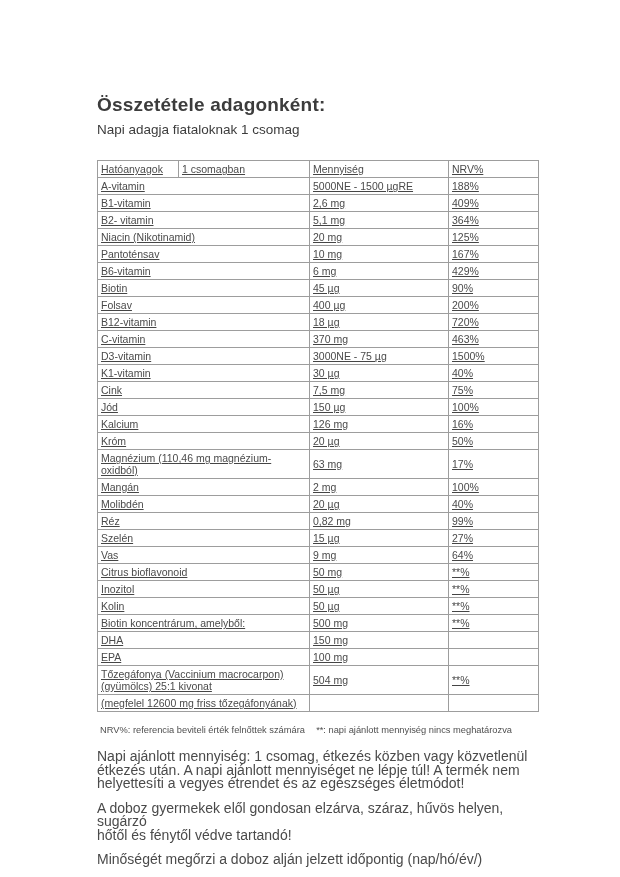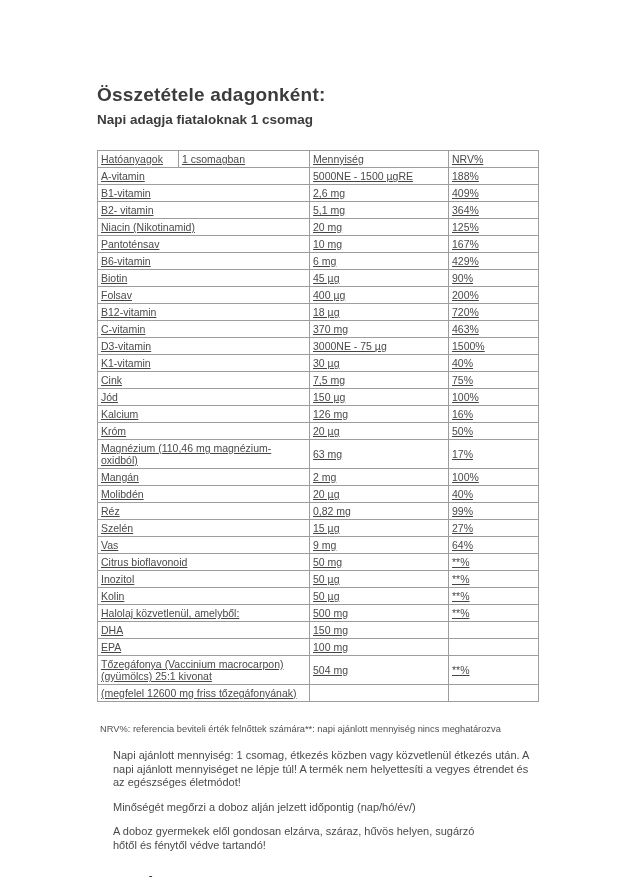--- a/index.html
+++ b/index.html
@@ -14,26 +14,26 @@
   }
   .content {
     position: absolute;
     left: 97px; top: 84px;
     width: 441px;
   }
   .title {
     font-size: 19px;
     font-weight: bold;
     color: #3c3c3c;
-    margin: 0 0 6px 0;
+    margin: 10px 0 6px 0;
     letter-spacing: 0.2px;
   }
   .subtitle {
     font-size: 13.5px;
-    font-weight: bold;
+    font-weight: normal;
     color: #3c3c3c;
     margin: 0 0 23px 0;
   }
   table.ingredients {
     width: 441px;
     border-collapse: collapse;
     table-layout: fixed;
     text-decoration: underline;
   }
   table.ingredients th, table.ingredients td {
@@ -42,31 +42,32 @@
     font-weight: normal;
     color: #4a4a4a;
     text-align: left;
     vertical-align: middle;
     padding: 2px 3px;
     line-height: 12px;
   }
   td.sub-name { padding-left: 56px; }
   .footnotes {
     display: flex;
-    margin-top: 22px;
+    justify-content: space-between;
+    margin-top: 13px;
     font-size: 9.3px;
     color: #4f4f4f;
     padding-left: 3px;
     padding-right: 26px;
   }
   .para {
-    font-size: 11px;
+    font-size: 14px;
     line-height: 13.5px;
     color: #4a4a4a;
-    margin: 11px 0 0 16px;
+    margin: 11px 0 0 0;
     white-space: pre-line;
   }
   .para.first { margin-top: 15px; }
   .footer-row {
     display: flex;
     justify-content: space-between;
     align-items: flex-start;
     margin-top: 20px;
   }
   .contents-label {
@@ -226,21 +227,21 @@
           <td colspan="2">Inozitol</td>
           <td>50 µg</td>
           <td>**%</td>
         </tr>
         <tr>
           <td colspan="2">Kolin</td>
           <td>50 µg</td>
           <td>**%</td>
         </tr>
         <tr>
-          <td colspan="2">Halolaj közvetlenül, amelyből:</td>
+          <td colspan="2">Biotin koncentrárum, amelyből:</td>
           <td>500 mg</td>
           <td>**%</td>
         </tr>
         <tr>
           <td colspan="2" class="sub-name">DHA</td>
           <td>150 mg</td>
           <td></td>
         </tr>
         <tr>
           <td colspan="2" class="sub-name">EPA</td>
@@ -259,23 +260,23 @@
         </tr>
       </tbody>
   </table>
 
   <div class="footnotes">
     <span>NRV%: referencia beviteli érték felnőttek számára</span>
     <span>**: napi ajánlott mennyiség nincs meghatározva</span>
   </div>
 
   <p class="para first">Napi ajánlott mennyiség: 1 csomag, étkezés közben vagy közvetlenül étkezés után. A napi ajánlott mennyiséget ne lépje túl! A termék nem helyettesíti a vegyes étrendet és az egészséges életmódot!</p>
-  <p class="para">Minőségét megőrzi a doboz alján jelzett időpontig (nap/hó/év/)</p>
   <p class="para">A doboz gyermekek elől gondosan elzárva, száraz, hűvös helyen, sugárzó
 hőtől és fénytől védve tartandó!</p>
+  <p class="para">Minőségét megőrzi a doboz alján jelzett időpontig (nap/hó/év/)</p>
 
   <div class="footer-row">
     <div class="contents-label">Tartalma: 30 csomag</div>
     <div class="distributor">
       <br>
       
     </div>
   </div>
 
 </div>

